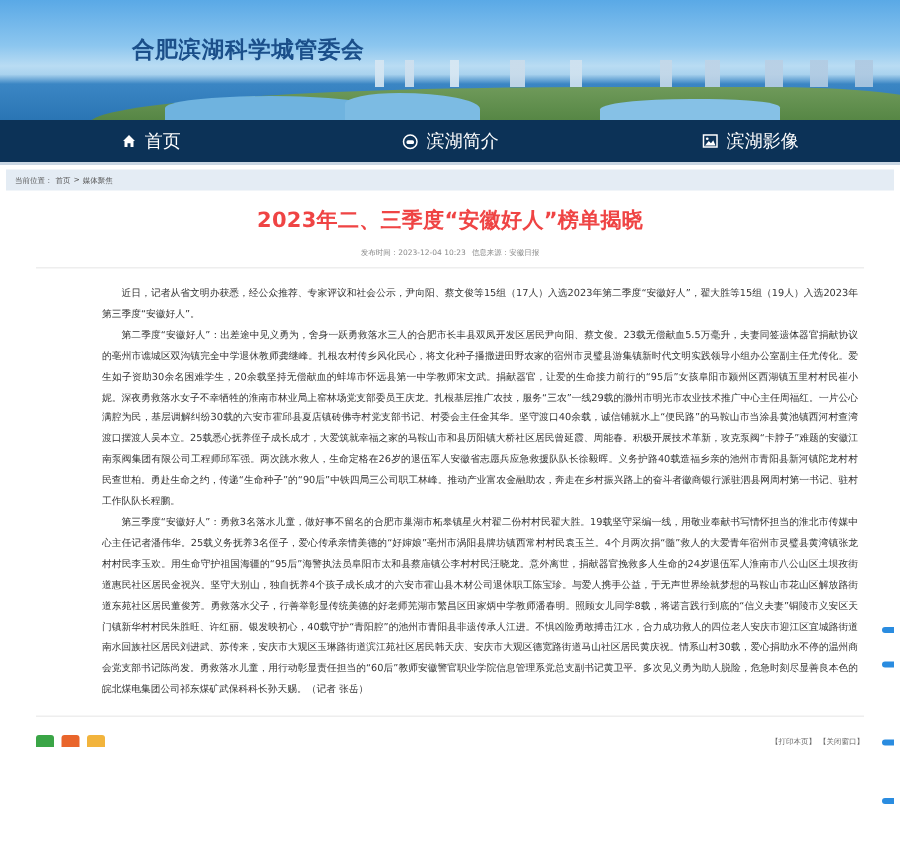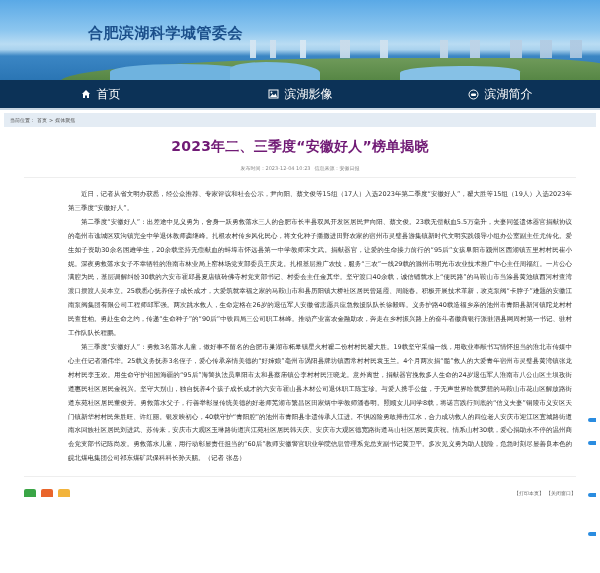--- a/index.html
+++ b/index.html
@@ -54,21 +54,21 @@
   
   .breadcrumb {
     margin: 3px 4px 0 4px; height: 14px; background: #e4ecf4;
     font-size: 5px; color: #555; display: flex; align-items: center; padding-left: 6px; gap: 2px;
   }
   .breadcrumb a { color: #555; text-decoration: none; }
 
   
   .article { padding: 0 24px; }
   .headline {
-    text-align: center; font-size: 14px; color: #701a75; margin-top: 11px; letter-spacing: 0.2px;
+    text-align: center; font-size: 14px; color: #ef4444; margin-top: 11px; letter-spacing: 0.2px;
   }
   .meta {
     text-align: center; font-size: 5px; color: #888; margin-top: 9px; display: flex; justify-content: center; gap: 4px;
   }
   .divider { height: 1px; background: #eeeeee; margin: 6px 0 0 0; }
 
   .body {
     margin-top: 10px; font-size: 6.5px; line-height: 13.9px; color: #333; text-align: justify; padding-right: 4px;
   }
   .body p { text-indent: 2em; margin-left: 44px; }
@@ -104,37 +104,37 @@
   <div class="item">
     <span class="icon">
       <svg width="10" height="10" viewBox="0 0 10 10">
           <path d="M5 1 L9 5 L8 5 L8 9 L6 9 L6 6.5 L4 6.5 L4 9 L2 9 L2 5 L1 5 Z" fill="#fff"></path>
         </svg>
     </span>
     <span>首页</span>
   </div>
   <div class="item">
     <span class="icon">
+      <svg width="11" height="11" viewBox="0 0 11 11">
+          <circle cx="5.5" cy="5.5" r="4.5" fill="none" stroke="#fff" stroke-width="1"></circle>
+          <rect x="3" y="4.5" width="5" height="2.5" rx="1" fill="#fff"></rect>
+        </svg>
+    </span>
+    <span>滨湖简介</span>
+  </div>
+  <div class="item">
+    <span class="icon">
       <svg width="11" height="10" viewBox="0 0 11 10">
           <rect x="0.5" y="0.5" width="10" height="9" fill="#fff"></rect>
           <rect x="1.5" y="1.5" width="8" height="7" fill="#0c3257"></rect>
           <path d="M2 8 L4.5 5 L6 6.5 L7.5 4.5 L9 8 Z" fill="#fff"></path>
           <circle cx="3.5" cy="3.5" r="0.9" fill="#fff"></circle>
         </svg>
     </span>
     <span>滨湖影像</span>
-  </div>
-  <div class="item">
-    <span class="icon">
-      <svg width="11" height="11" viewBox="0 0 11 11">
-          <circle cx="5.5" cy="5.5" r="4.5" fill="none" stroke="#fff" stroke-width="1"></circle>
-          <rect x="3" y="4.5" width="5" height="2.5" rx="1" fill="#fff"></rect>
-        </svg>
-    </span>
-    <span>滨湖简介</span>
   </div>
 </nav>
 
 <div class="breadcrumb">
   <span>当前位置：</span>
   <a>首页</a>
   <span>&gt;</span>
   <a>媒体聚焦</a>
 </div>
 

